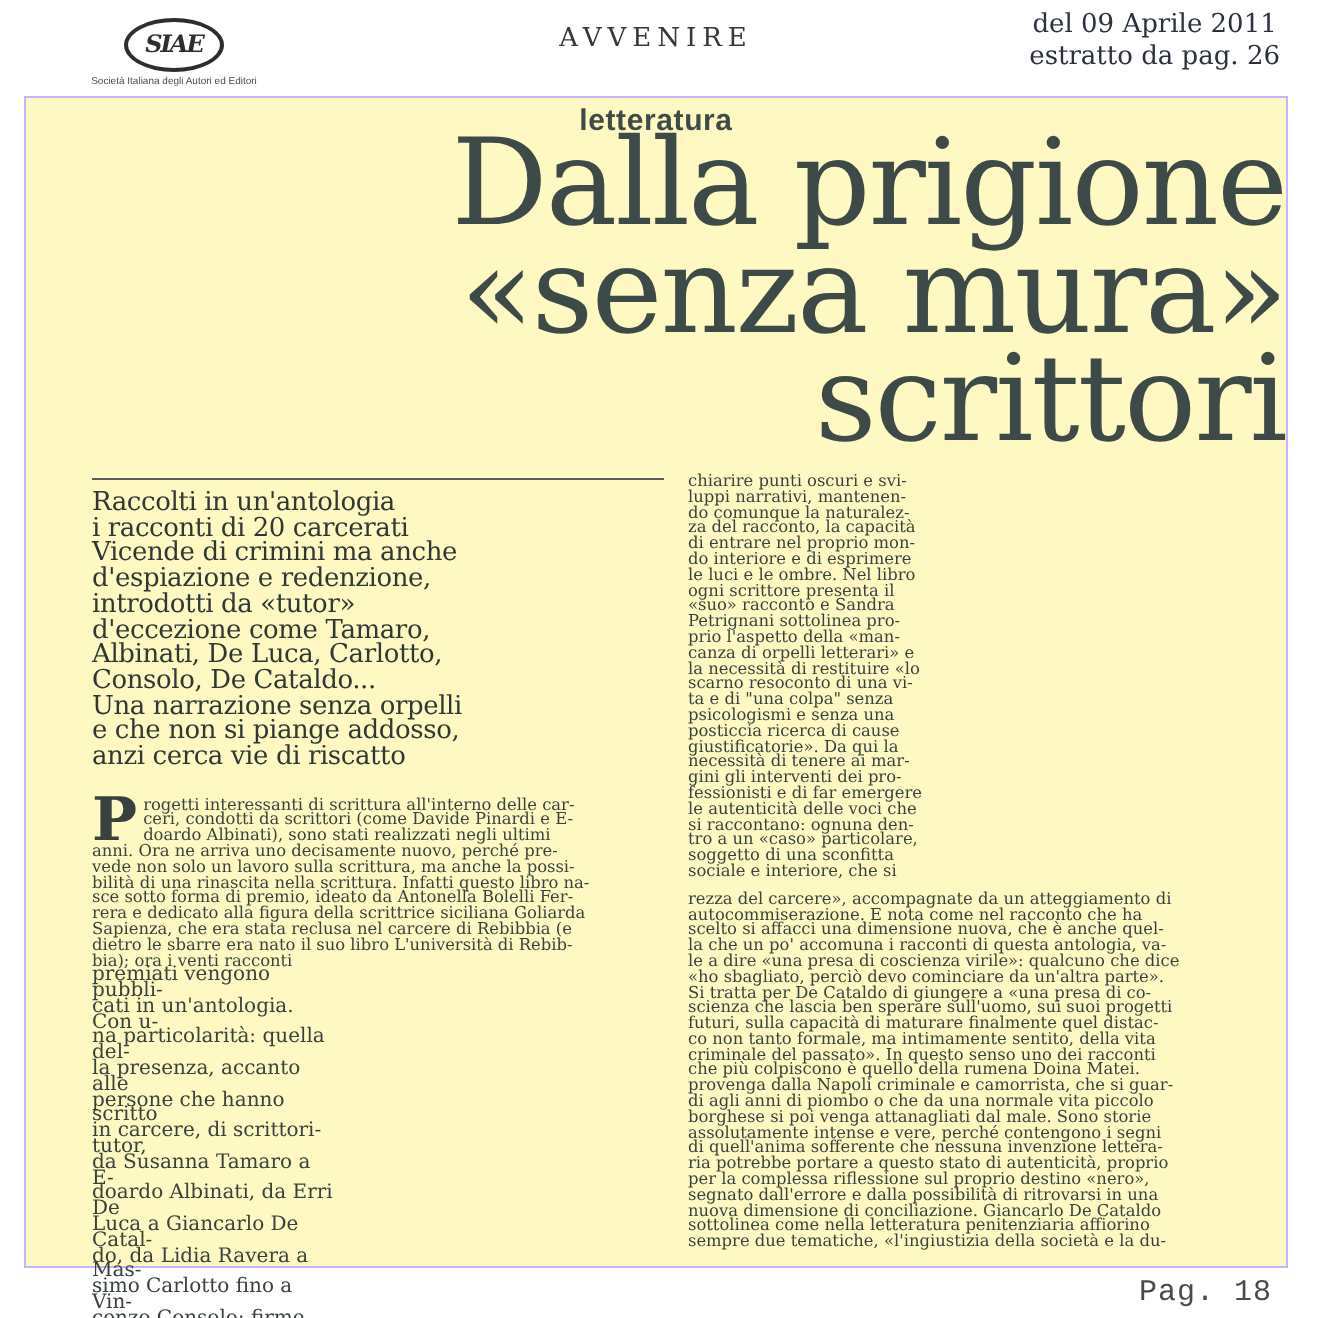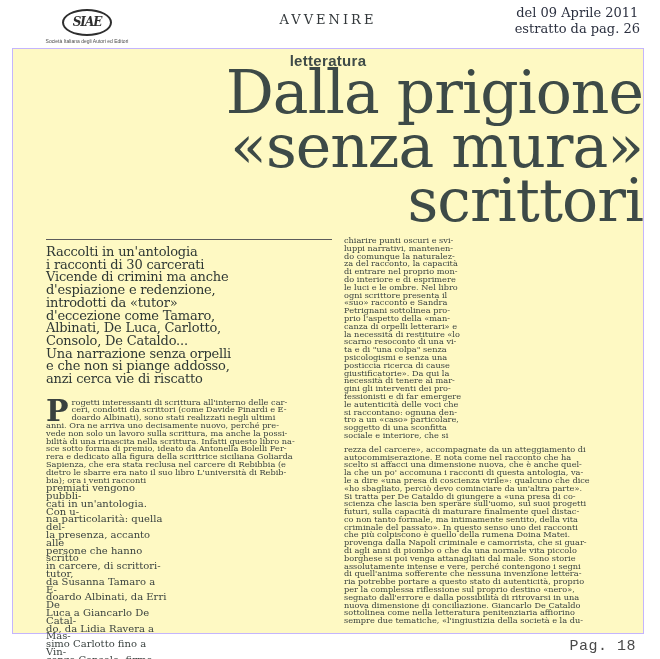--- a/index.html
+++ b/index.html
@@ -91,21 +91,21 @@
 
     <div id="headline">
       <div>Dalla prigione</div>
       <div>«senza mura»</div>
       <div>scrittori</div>
     </div>
 
     <div id="left-col">
       <div id="byline-rule"></div>
       <div id="standfirst">Raccolti in un'antologia
-i racconti di 30 carcerati
+i racconti di 20 carcerati
 Vicende di crimini ma anche
 d'espiazione e redenzione,
 introdotti da «tutor»
 d'eccezione come Tamaro,
 Albinati, De Luca, Carlotto,
 Consolo, De Cataldo...
 Una narrazione senza orpelli
 e che non si piange addosso,
 anzi cerca vie di riscatto</div>
       <div id="body-left-wide">

